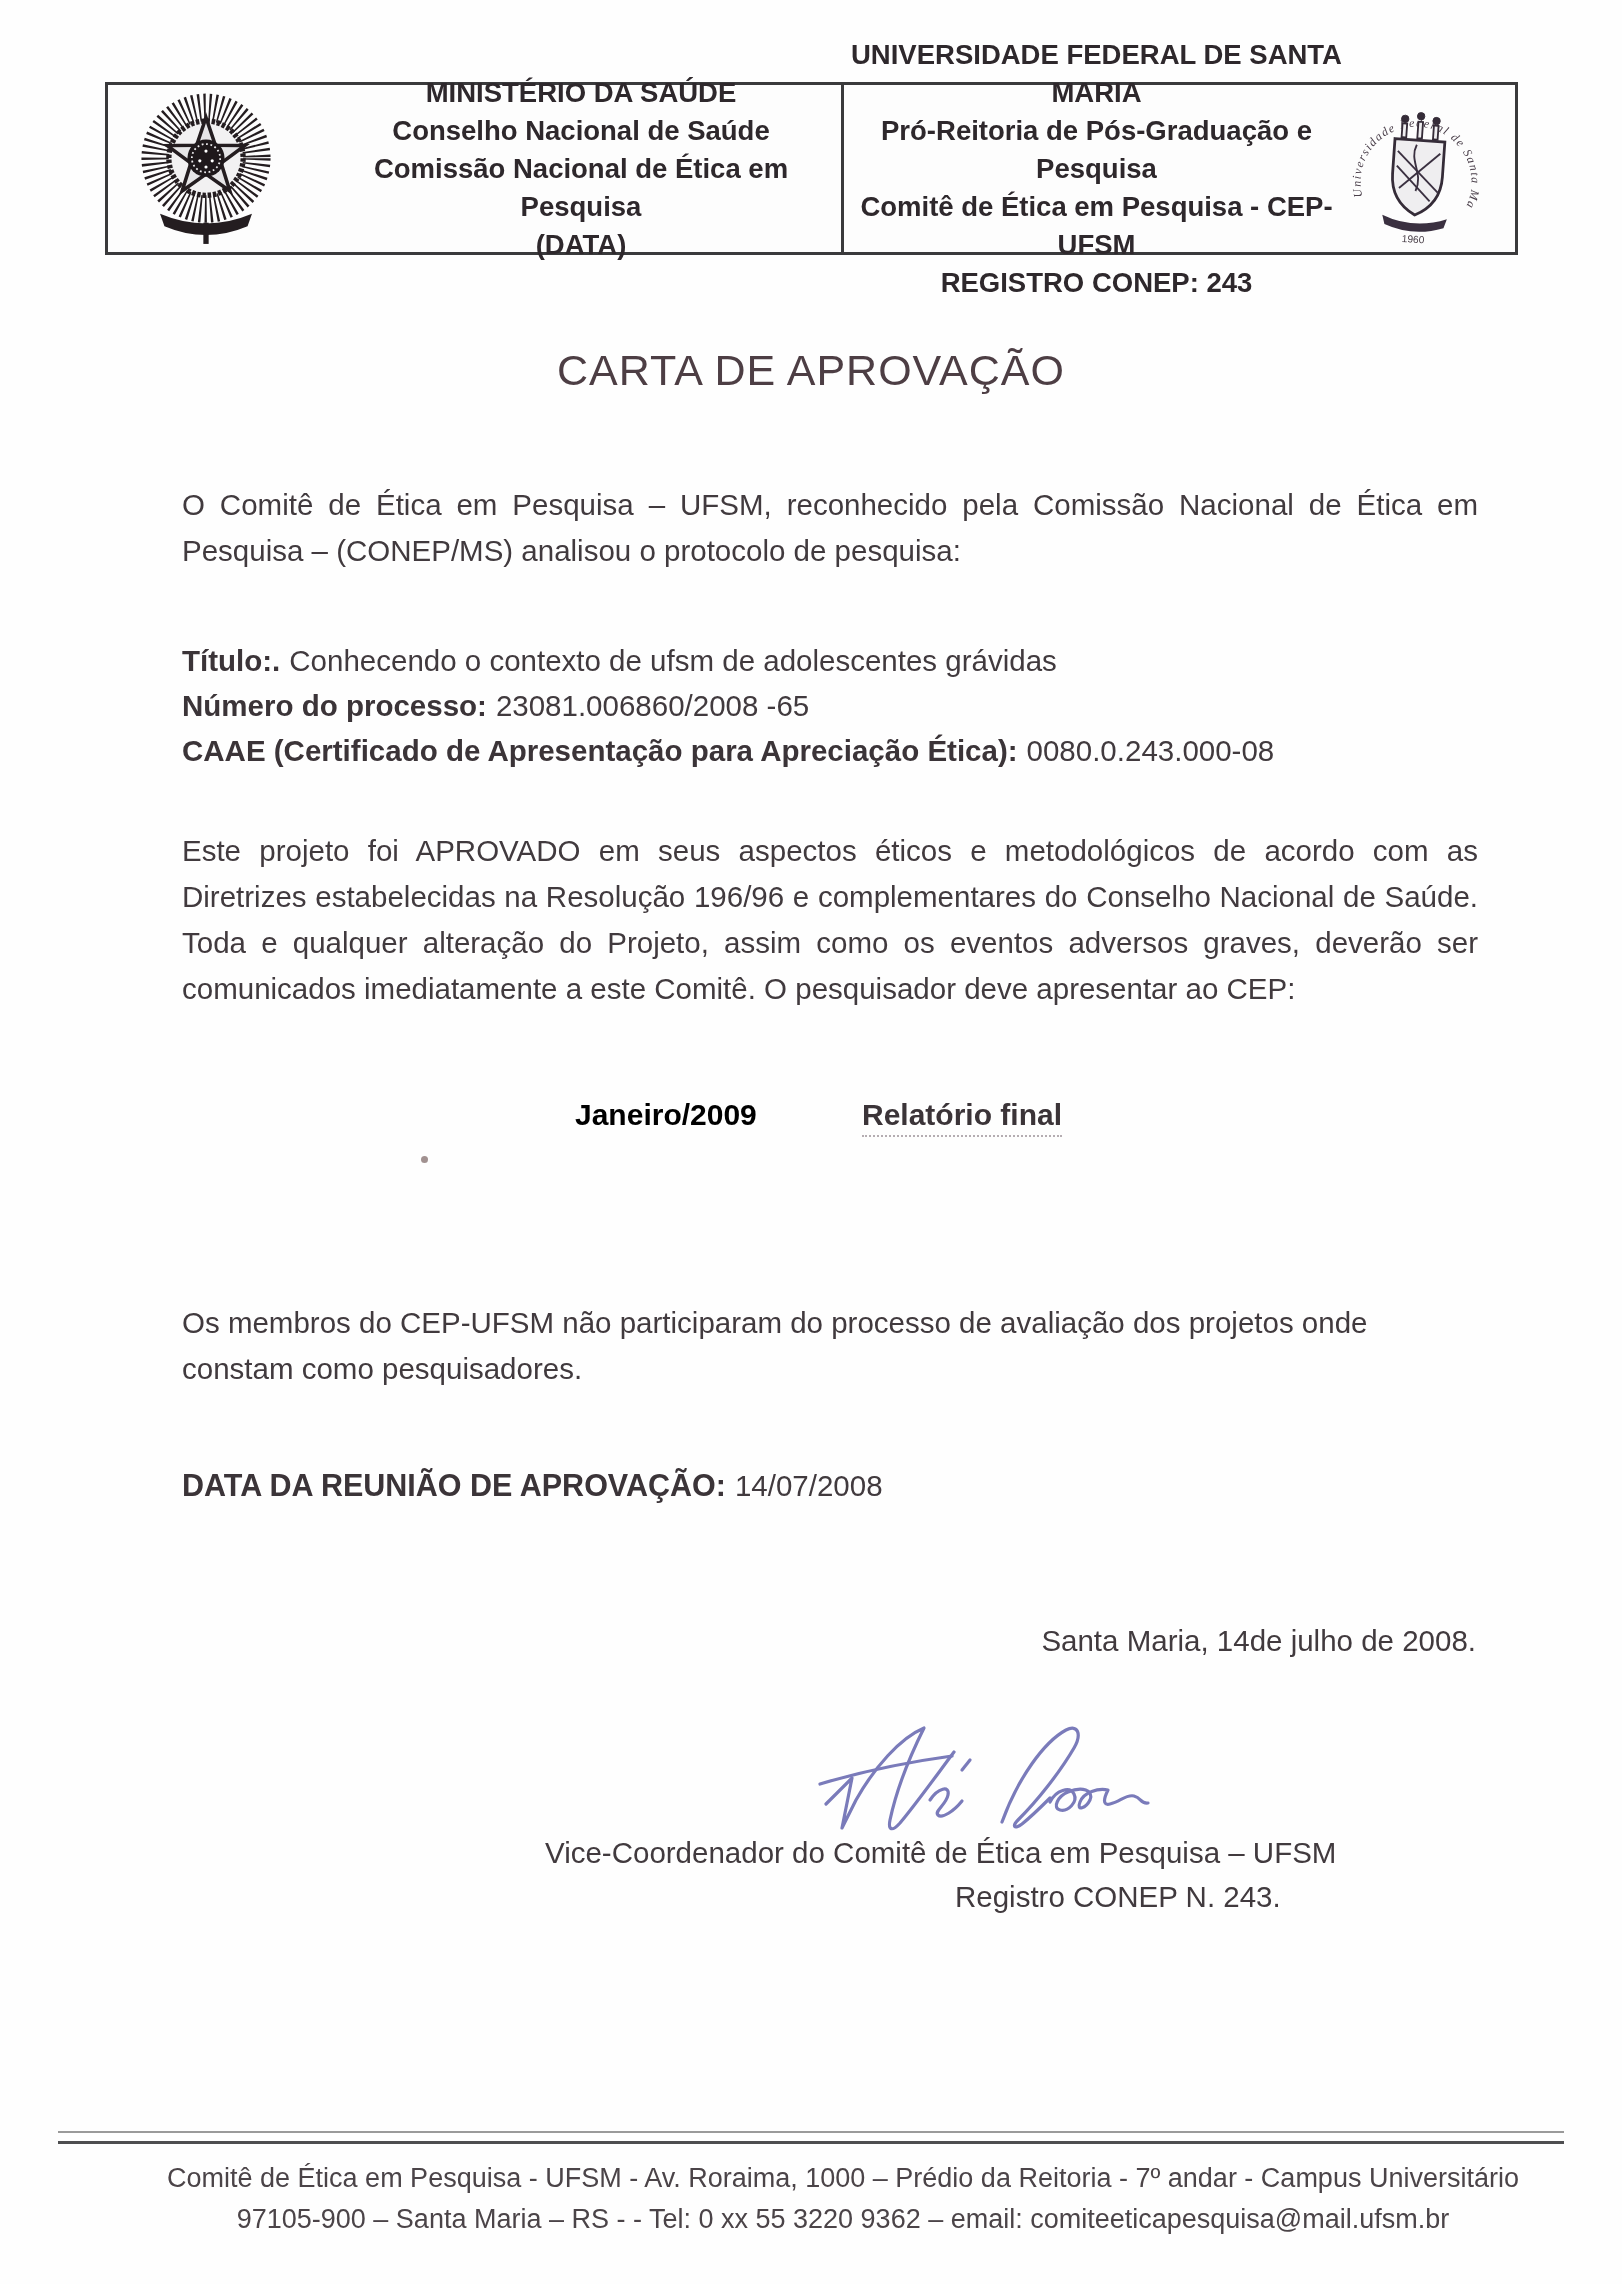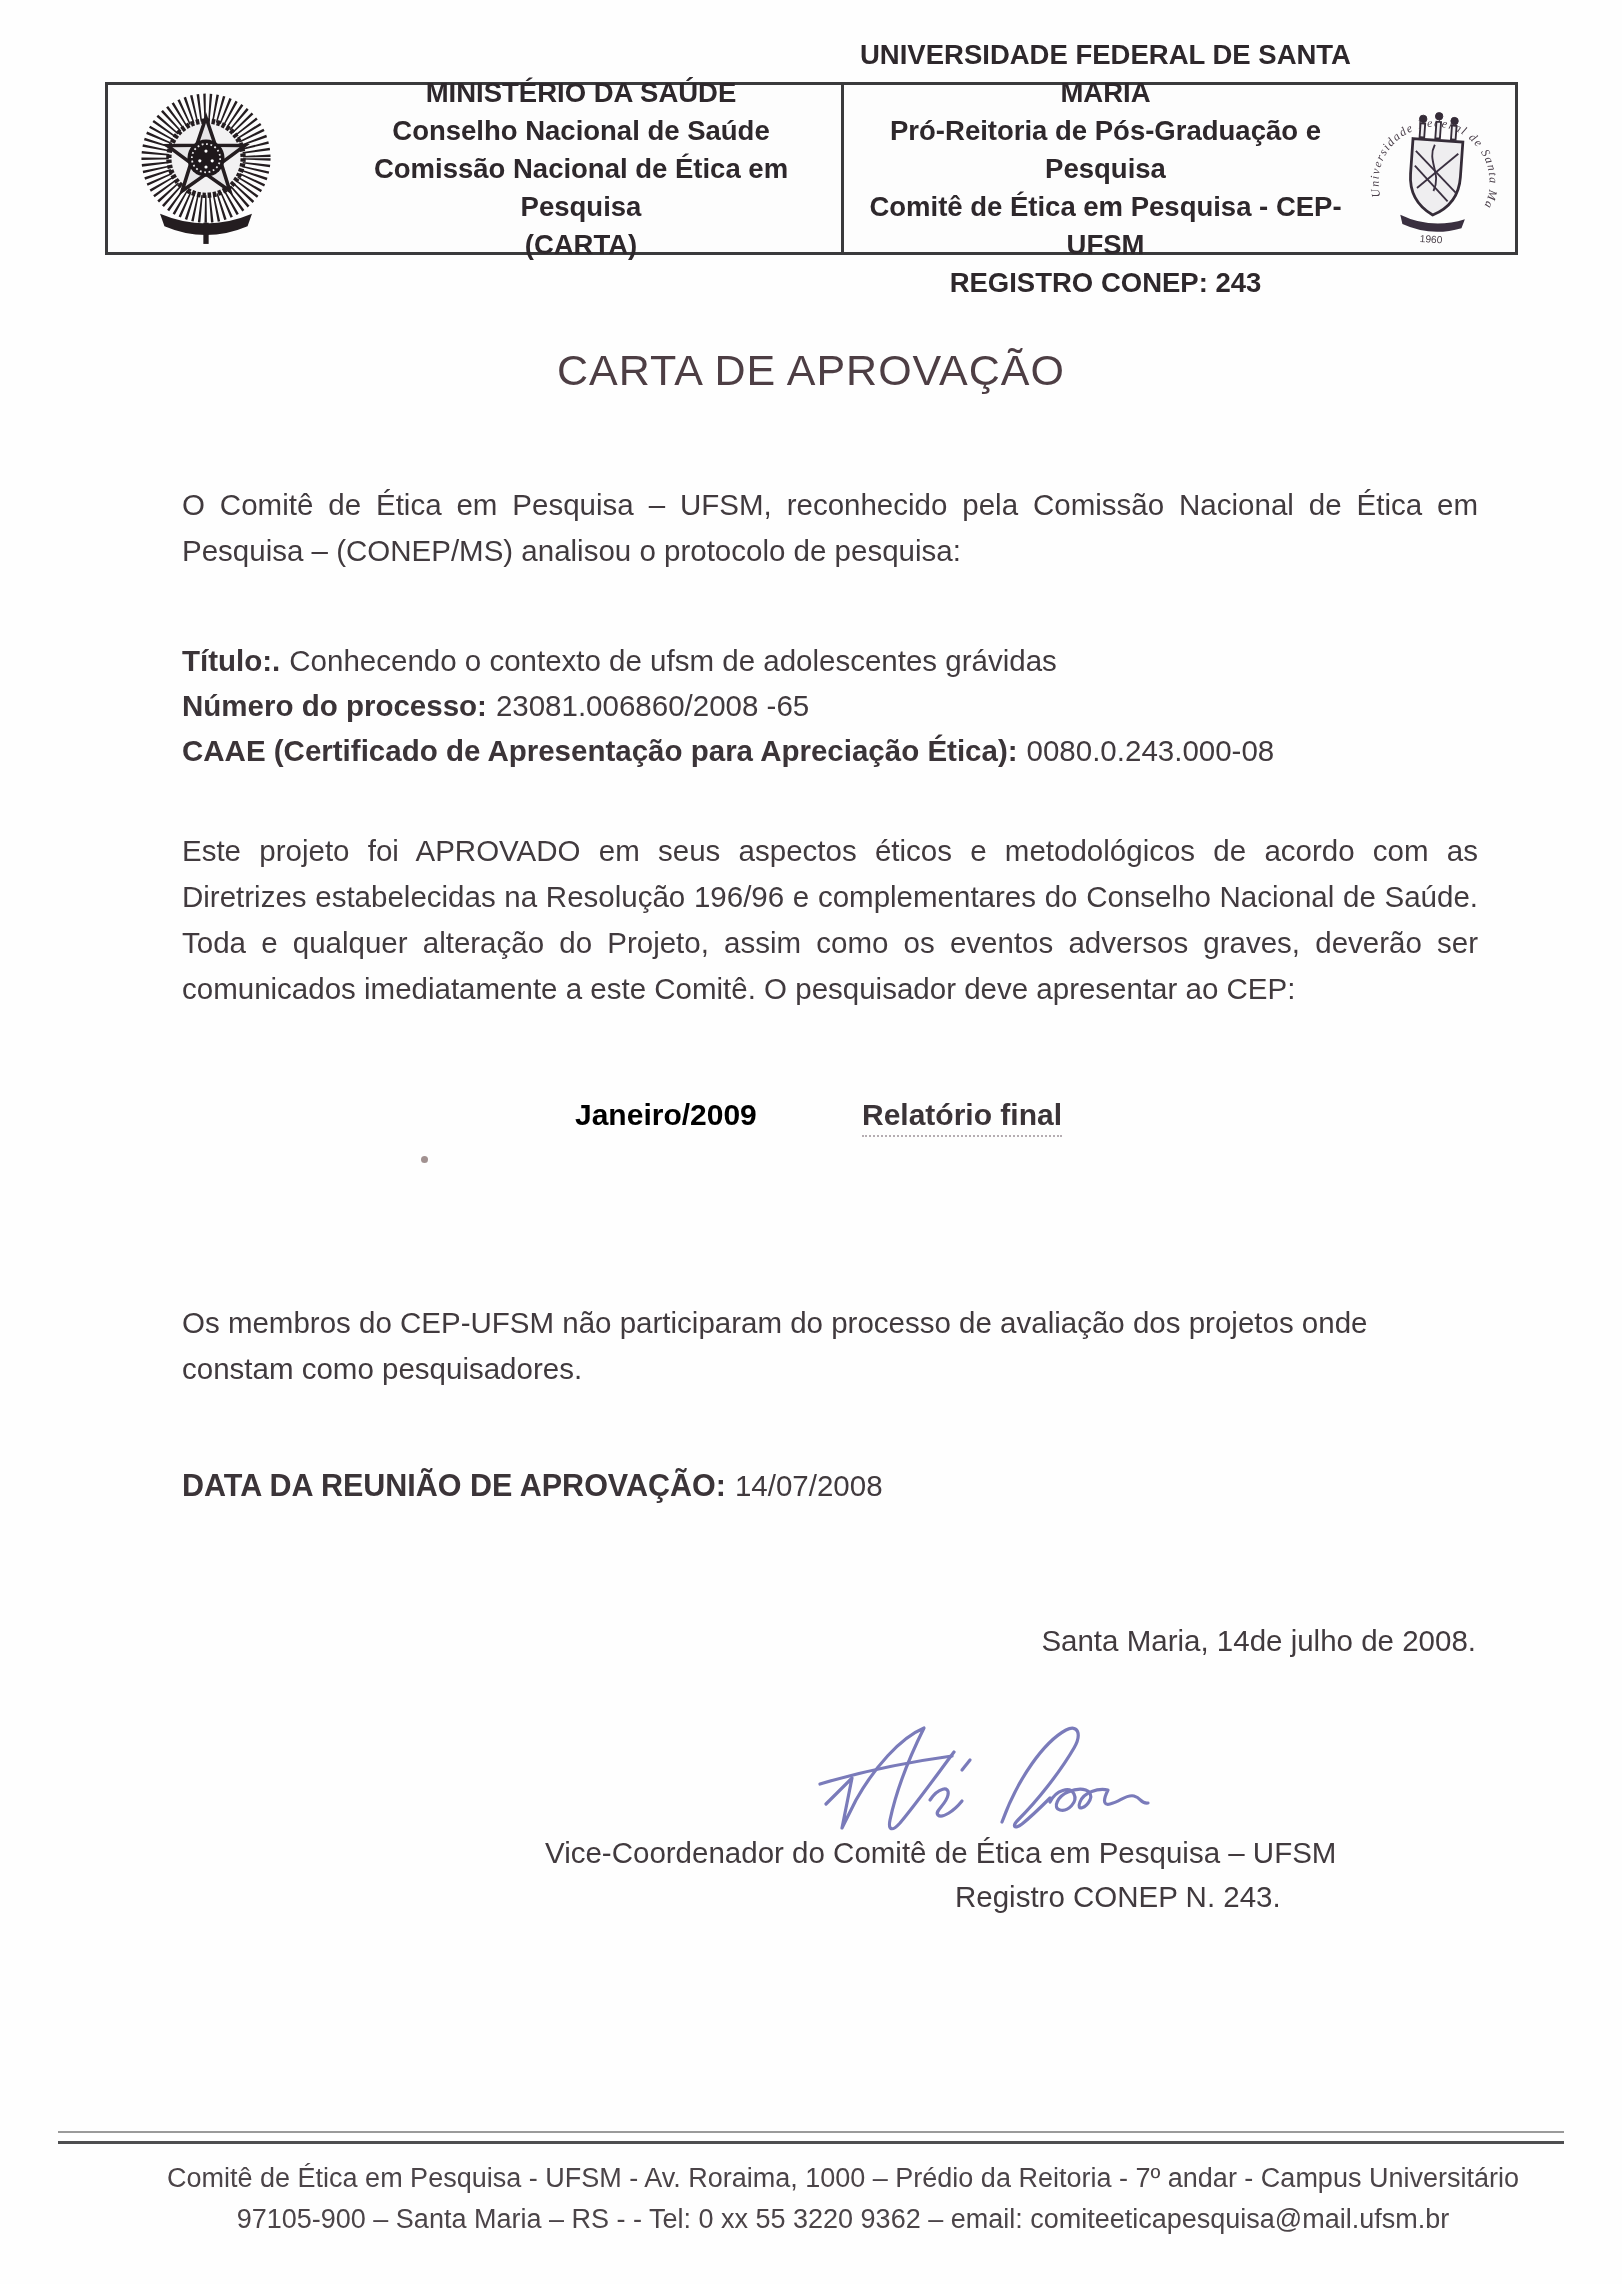--- a/index.html
+++ b/index.html
@@ -8,21 +8,21 @@
     font-family:"Liberation Sans","DejaVu Sans",sans-serif;color:#413a3e;
     overflow:hidden;margin:0 auto;
   }
   
   .hdr-box{
     position:absolute;left:105px;top:82px;width:1413px;height:173px;
     border:3px solid #3a3a3c;display:flex;box-sizing:border-box;background:#fdfdfd;
   }
   .hdr-cell{display:flex;align-items:center;box-sizing:border-box;}
   .hdr-left{width:733px;padding-left:22px;gap:39px;}
-  .hdr-right{flex:1;border-left:3px solid #3a3a3c;padding-left:6px;padding-right:2px;}
+  .hdr-right{flex:1;border-left:3px solid #3a3a3c;padding-left:6px;padding-right:20px;}
   .hdr-text{flex:1;text-align:center;font-weight:bold;font-size:27.5px;line-height:38px;color:#2e282c;}
   .hdr-logo{flex:0 0 auto;}
   .seal-wrap{flex:0 0 auto;margin-right:4px;transform:rotate(4deg);}
   
   .doc-title{
     position:absolute;left:0;top:346px;width:100%;text-align:center;
     font-size:43px;font-weight:normal;letter-spacing:1px;color:#4d3e44;
   }
   
   .body-block{position:absolute;left:182px;width:1296px;font-size:29.5px;line-height:46px;}
@@ -69,21 +69,21 @@
           <circle cx="87" cy="88" r="1.8" fill="#fff"></circle>
             <circle cx="80" cy="95" r="1.8" fill="#fff"></circle>
           <path d="M28,148 Q80,170 132,148 L127,162 Q80,182 33,162 Z" fill="#241d20"></path>
           <rect x="77" y="158" width="6" height="24" fill="#241d20"></rect>
         </svg>
       </span>
       <div class="hdr-text">
         <div>MINISTÉRIO DA SAÚDE</div>
         <div>Conselho Nacional de Saúde</div>
         <div>Comissão Nacional de Ética em Pesquisa</div>
-        <div>(CARTA)</div>
+        <div>(DATA)</div>
       </div>
     </div>
     <div class="hdr-cell hdr-right">
       <div class="hdr-text">
         <div>UNIVERSIDADE FEDERAL DE SANTA MARIA</div>
         <div>Pró-Reitoria de Pós-Graduação e Pesquisa</div>
         <div>Comitê de Ética em Pesquisa - CEP- UFSM</div>
         <div>REGISTRO CONEP: 243</div>
       </div>
       <span class="seal-wrap">

